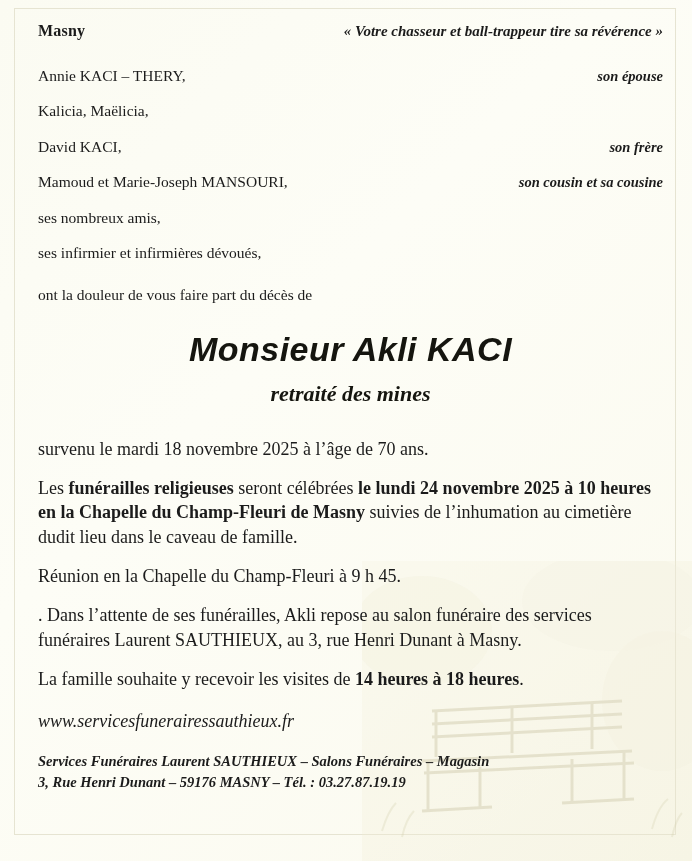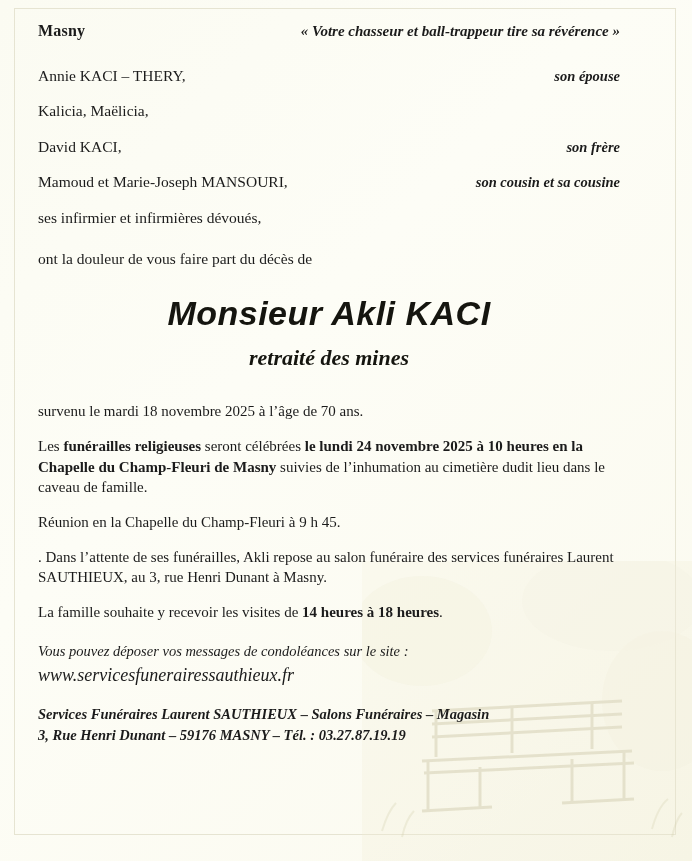--- a/index.html
+++ b/index.html
@@ -38,21 +38,21 @@
     position: absolute;
     right: 0;
     bottom: 0;
     width: 330px;
     height: 300px;
     opacity: 0.5;
     pointer-events: none;
   }
   .content {
     position: relative;
-    padding: 22px 72px 0 38px;
+    padding: 22px 29px 0 38px;
     box-sizing: border-box;
     z-index: 2;
   }
   .row {
     display: flex;
     align-items: baseline;
     justify-content: space-between;
     gap: 16px;
   }
   .left-col {
@@ -111,21 +111,21 @@
     color: #15150f;
   }
   .deceased-sub {
     font-style: italic;
     font-weight: bold;
     font-size: 22px;
     margin-top: 12px;
     color: #15150f;
   }
   .body-text {
-    font-size: 15px;
+    font-size: 18px;
     line-height: 1.38;
     margin-bottom: 14px;
   }
   .body-text b {
     font-weight: bold;
   }
   .condolences {
     font-style: italic;
     font-size: 14.5px;
     line-height: 1.4;
@@ -212,20 +212,21 @@
       <div class="row family-row">
         <div class="left-col">David KACI,</div>
         <div class="right-col">son frère</div>
       </div>
 
       <div class="row family-row">
         <div class="left-col">Mamoud et Marie-Joseph MANSOURI,</div>
         <div class="right-col">son cousin et sa cousine</div>
       </div>
 
+      <div class="plain-line">ses nombreux amis,</div>
       <div class="plain-line">ses infirmier et infirmières dévoués,</div>
     </div>
 
     <div class="announce">ont la douleur de vous faire part du décès de</div>
 
     <div class="deceased">
       <div class="deceased-name">Monsieur Akli KACI</div>
       <div class="deceased-sub">retraité des mines</div>
     </div>
 
@@ -237,21 +238,20 @@
 
     <div class="body-text">Réunion en la Chapelle du Champ-Fleuri à 9 h 45.</div>
 
     <div class="body-text">. Dans l’attente de ses funérailles, Akli repose au salon funéraire des services funéraires Laurent SAUTHIEUX, au 3, rue Henri Dunant à Masny.</div>
 
     <div class="body-text">
       <span>La famille souhaite y recevoir les visites de </span><b>14 heures à 18 heures</b><span>.</span>
     </div>
 
     <div class="condolences">
-      <div class="tight">Vous pouvez déposer vos messages de condoléances sur le site :</div>
       <div class="website">www.servicesfunerairessauthieux.fr</div>
     </div>
 
     <div class="footer">
       <div>Services Funéraires Laurent SAUTHIEUX – Salons Funéraires – Magasin</div>
       <div>3, Rue Henri Dunant – 59176 MASNY – Tél. : 03.27.87.19.19</div>
     </div>
 
   </div>
 </div>

